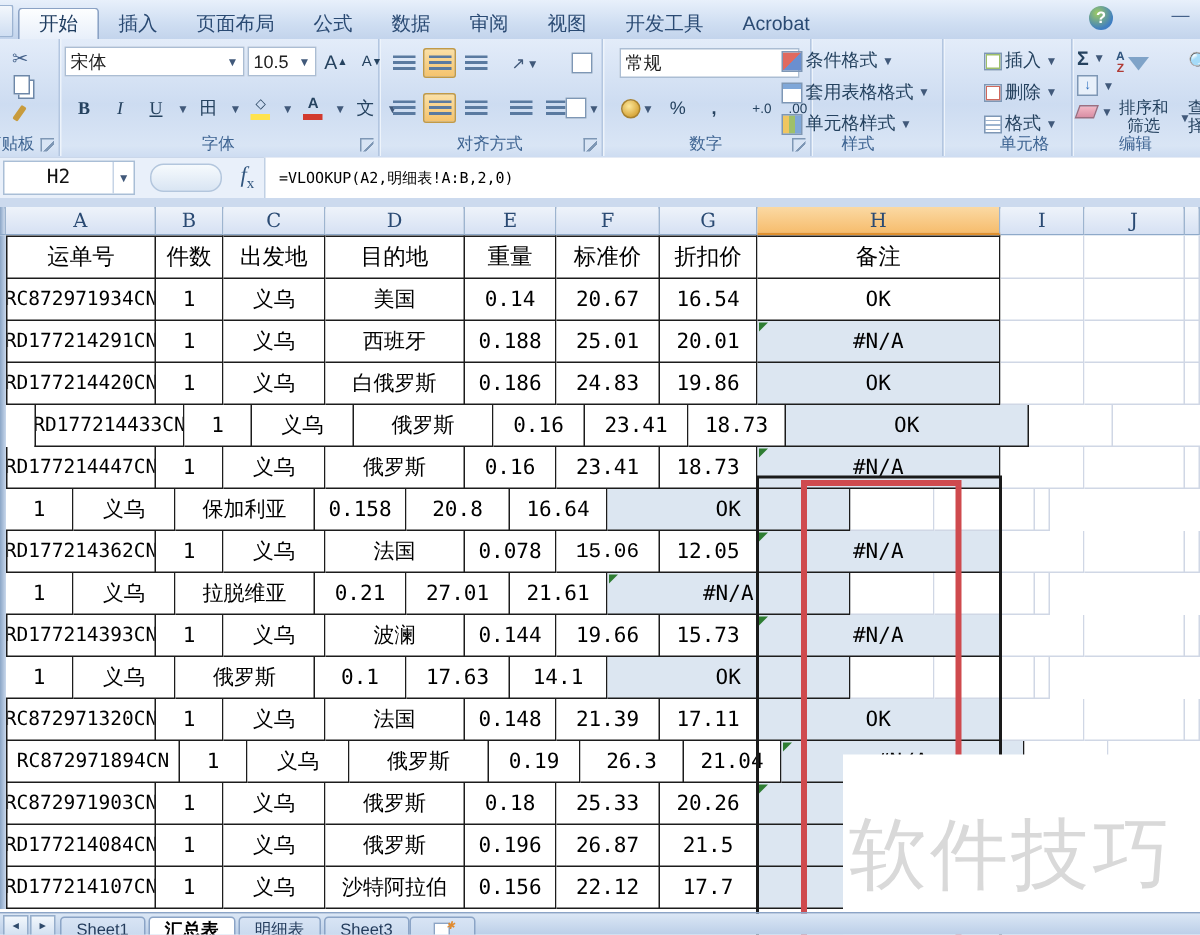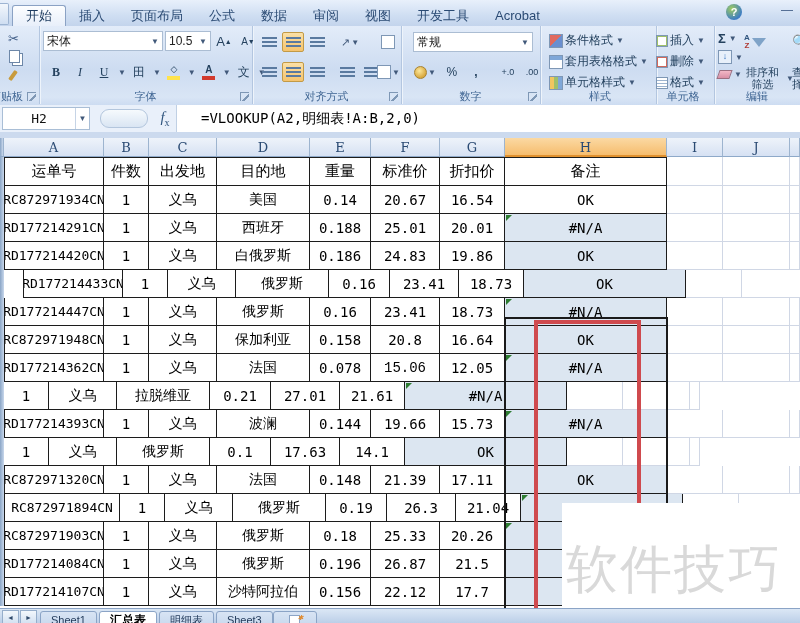--- a/index.html
+++ b/index.html
@@ -64,22 +64,22 @@
     display:flex;align-items:center;}
   #namebox{width:86px;height:21px;background:#fff;border:1px solid #a9bed6;margin-left:2px;
     display:flex;align-items:center;}
   #namebox .ref{flex:1;text-align:center;font-size:13px;font-family:"DejaVu Sans Mono",monospace;color:#111;}
   #namebox .nbdd{width:13px;height:100%;border-left:1px solid #c6d4e6;font-size:8px;color:#41597a;
     display:flex;align-items:center;justify-content:center;}
   #pill{width:46px;height:17px;border-radius:9px;margin:0 6px 0 10px;
     background:linear-gradient(#f6fafd,#d9e5f3);border:1px solid #b3c6dd;}
   #fxbtn{font-family:"Liberation Serif",serif;font-size:15px;color:#30557e;width:22px;text-align:center;}
   #formulabox{flex:1;height:100%;background:#fff;border-left:1px solid #c0d0e4;
-    display:flex;align-items:center;padding-left:24px;
-    font-size:14px;font-family:"DejaVu Sans Mono",monospace;color:#000;}
+    display:flex;align-items:center;padding-left:9px;
+    font-size:10px;font-family:"DejaVu Sans Mono",monospace;color:#000;}
 
   
   #gridwrap{left:0;top:132px;width:800px;height:491px;background:#fff;}
   #topgap{left:0;top:0;width:800px;height:6px;background:#ccdaee;border-bottom:1px solid #9db4cf;position:absolute;}
   #colheaders{position:absolute;left:0;top:6px;display:flex;height:19px;}
   .ch{height:19px;line-height:19px;text-align:center;font-size:13px;color:#2a4a73;
     font-family:"DejaVu Serif",serif;
     background:linear-gradient(#eef3fa,#d6e1f3);border-right:1px solid #9db4cf;border-bottom:1px solid #8ea9c9;
     box-sizing:border-box;}
   .ch.sel{background:linear-gradient(#fbd9a3,#f6bd6e);border-bottom:2px solid #e0912f;color:#4a3push;}
@@ -252,21 +252,21 @@
         </span>
       <span class="smbtn">%</span>
       <span class="smbtn" style="font-weight:bold;">,</span>
       <span class="smbtn" style="margin-left:8px;font-size:9px;">+.0</span>
       <span class="smbtn" style="font-size:9px;">.00</span>
     </div>
     <div class="grplabel">数字</div>
     <span class="launch"></span>
   </div>
 
-  <div class="grp" style="left:544px;width:112px;">
+  <div class="grp" style="left:516px;width:112px;">
     <div class="btnrow" style="left:5px;top:6px;">
       <span class="micon" style="background:linear-gradient(135deg,#e06a5f 50%,#6a8fd0 50%);"></span>
       <span style="font-size:12px;color:#25425f;">条件格式</span>
         <span class="dd">▼</span>
     </div>
     <div class="btnrow" style="left:5px;top:27px;">
       <span class="micon" style="background:linear-gradient(#7fa7d8 30%,#fff 30%);"></span>
       <span style="font-size:12px;color:#25425f;">套用表格格式</span>
         <span class="dd">▼</span>
     </div>
@@ -437,21 +437,20 @@
         <div class="c t" style="width: 61px; height: 28px;">0.16</div>
         <div class="c t" style="width: 69px; height: 28px;">23.41</div>
         <div class="c t" style="width: 65px; height: 28px;">18.73</div>
         <div class="c t hfill" style="width: 162px; height: 28px;">#N/A<div class="gtri"></div></div>
         <div class="c" style="width: 56px; height: 28px;"></div>
         <div class="c" style="width: 67px; height: 28px;"></div>
         <div class="c" style="width: 10px; height: 28px;"></div>
       </div>
       <div class="r">
         <div class="rowstrip"></div>
-        <div class="c t first waybill" style="width: 100px; height: 28px;">RC872971948CN</div>
         <div class="c t" style="width: 45px; height: 28px;">1</div>
         <div class="c t" style="width: 68px; height: 28px;">义乌</div>
         <div class="c t" style="width: 93px; height: 28px;">保加利亚</div>
         <div class="c t" style="width: 61px; height: 28px;">0.158</div>
         <div class="c t" style="width: 69px; height: 28px;">20.8</div>
         <div class="c t" style="width: 65px; height: 28px;">16.64</div>
         <div class="c t hfill" style="width: 162px; height: 28px;">OK</div>
         <div class="c" style="width: 56px; height: 28px;"></div>
         <div class="c" style="width: 67px; height: 28px;"></div>
         <div class="c" style="width: 10px; height: 28px;"></div>

